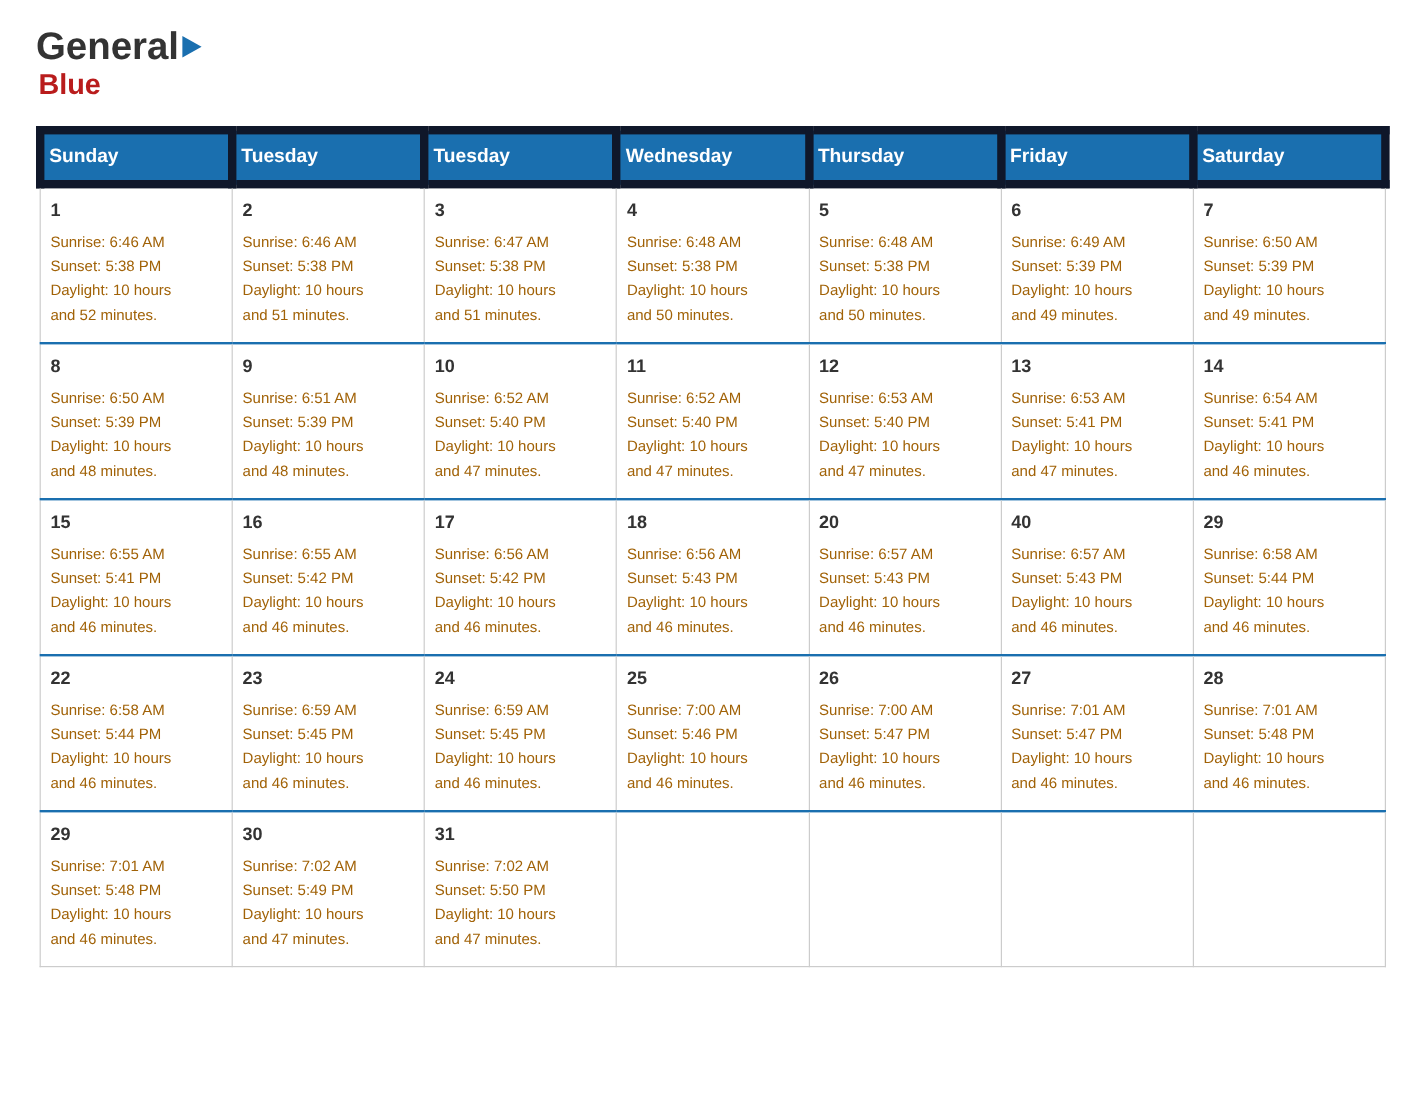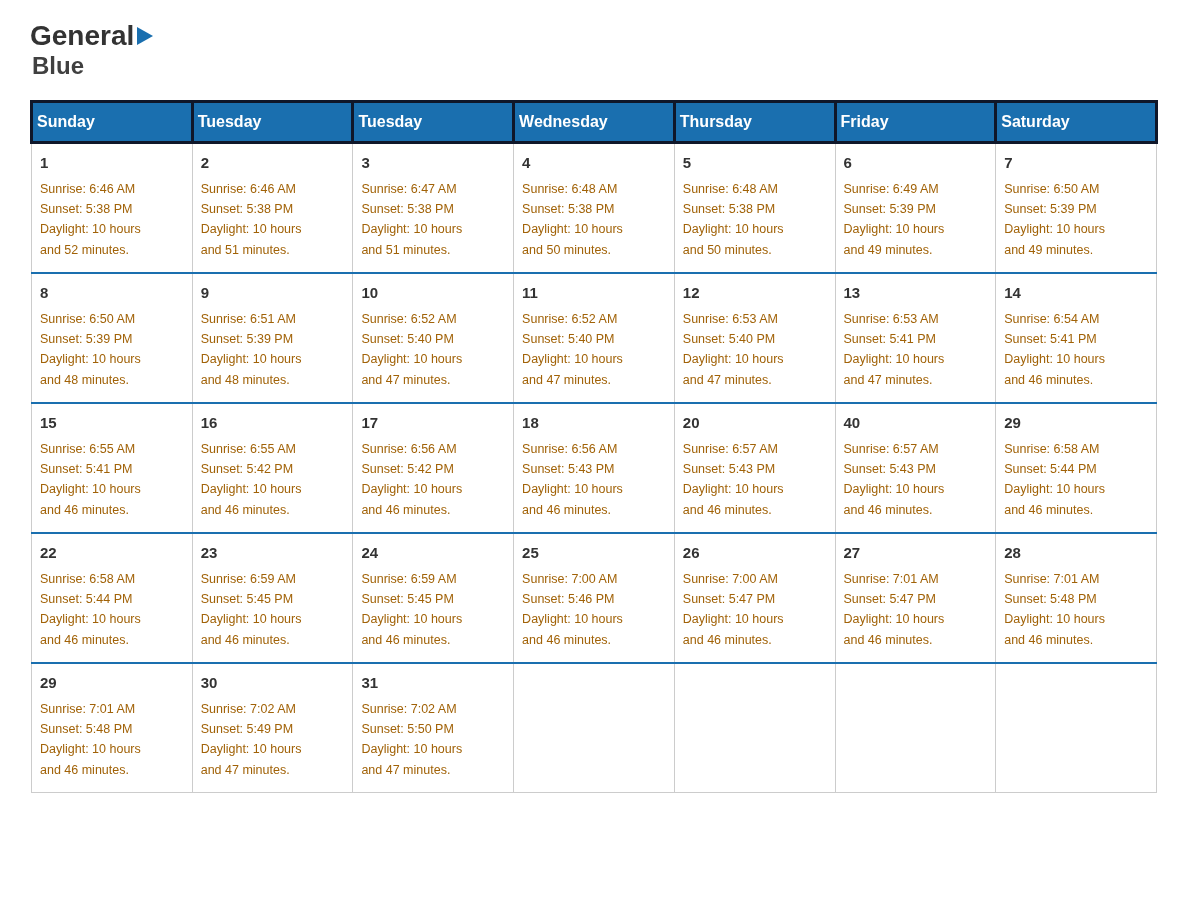--- a/index.html
+++ b/index.html
@@ -35,21 +35,21 @@
       border-collapse: collapse;
       table-layout: fixed;
     }
     thead tr th {
       background: #1a6faf;
       color: #fff;
       padding: 10px 4px;
       font-size: 16px;
       font-weight: bold;
       text-align: left;
-      border: 3px solid #0f172a;
+      border: 7px solid #0f172a;
     }
     tbody tr td {
       vertical-align: top;
       padding: 8px 8px 12px 8px;
       border: 1px solid #ccc;
       border-top: 2px solid #1a6faf;
       font-size: 13px;
       color: #333;
       line-height: 1.5;
       height: 120px;
@@ -94,25 +94,25 @@
       margin-left: 3px;
       vertical-align: middle;
     }
   </style>
 </head>
 <body>
 
 <div class="header">
   <div class="logo-wrapper">
     <div class="logo-line1">
-      <span style="font-size:28px;font-weight:bold;color:#333;font-family:Arial,sans-serif;">General</span>
+      <span style="font-size:32px;font-weight:bold;color:#333;font-family:Arial,sans-serif;">General</span>
       <span class="triangle-right"></span>
     </div>
     <div class="logo-line2">
-      <span style="font-size:24px;font-weight:bold;color:#404040;font-family:Arial,sans-serif;">Blue</span>
+      <span style="font-size:24px;font-weight:bold;color:#b91c1c;font-family:Arial,sans-serif;">Blue</span>
     </div>
   </div>
   <div class="title-area">
     <div class="calendar-title"></div>
     <div class="calendar-subtitle"></div>
   </div>
 </div>
 
 <table>
   <thead>

